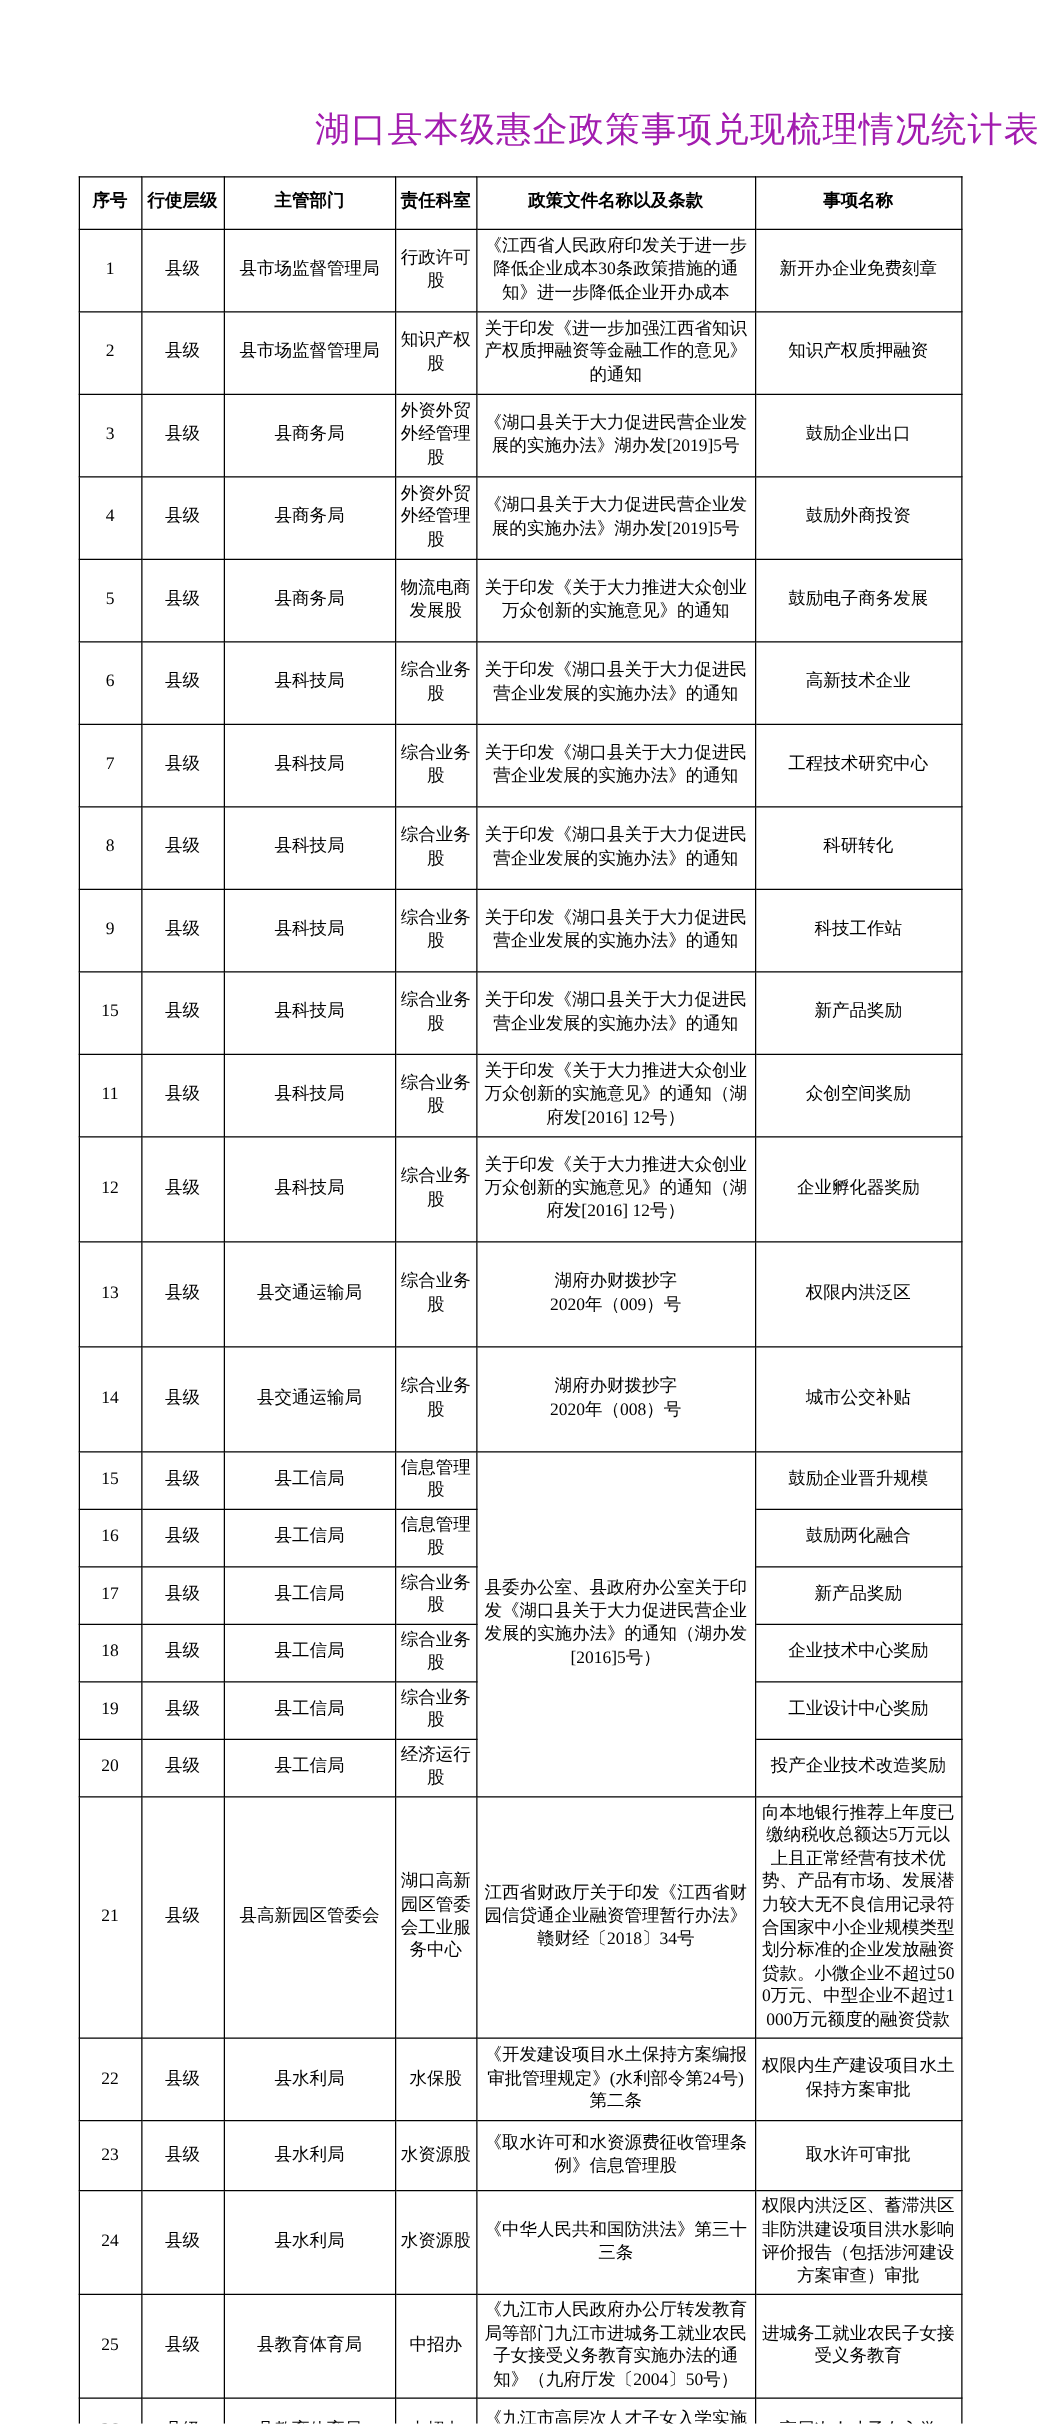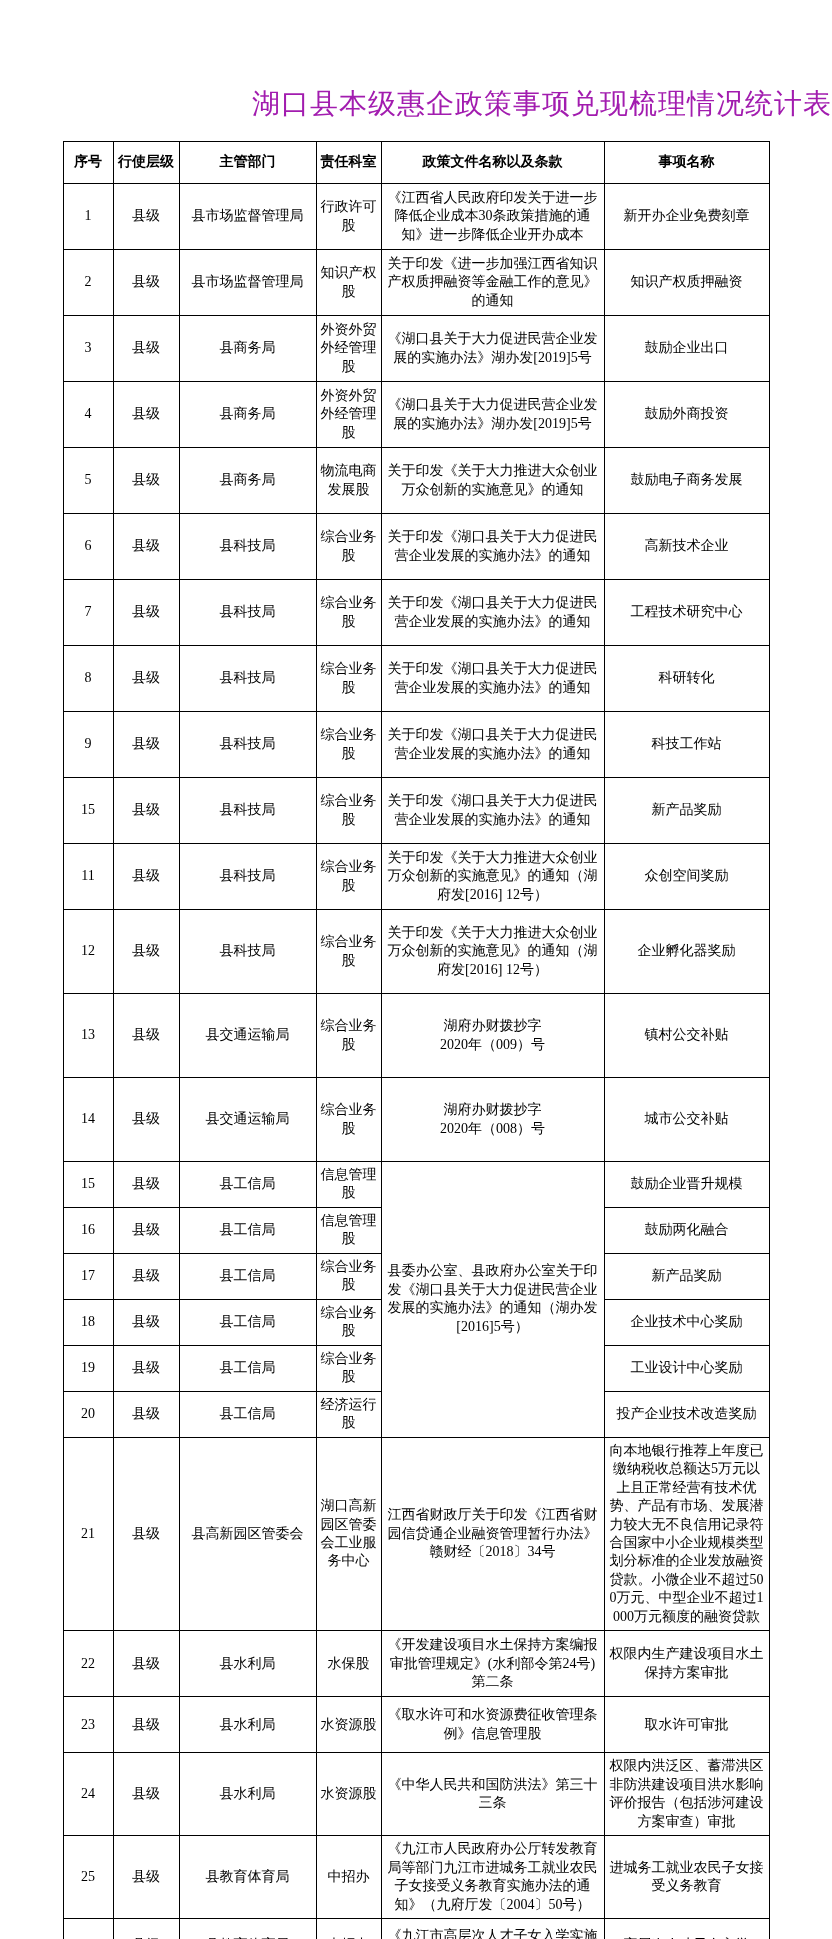--- a/index.html
+++ b/index.html
@@ -181,21 +181,21 @@
           <td class="cell-policy">关于印发《关于大力推进大众创业万众创新的实施意见》的通知（湖府发[2016] 12号）</td>
           <td class="cell-item">企业孵化器奖励</td>
         </tr>
         <tr>
           <td class="cell-no">13</td>
           <td class="cell-level">县级</td>
           <td class="cell-dept">县交通运输局</td>
           <td class="cell-office">综合业务股</td>
           <td class="cell-policy">湖府办财拨抄字
 2020年（009）号</td>
-          <td class="cell-item">镇村公交补贴</td>
+          <td class="cell-item">权限内洪泛区</td>
         </tr>
         <tr>
           <td class="cell-no">14</td>
           <td class="cell-level">县级</td>
           <td class="cell-dept">县交通运输局</td>
           <td class="cell-office">综合业务股</td>
           <td class="cell-policy">湖府办财拨抄字
 2020年（008）号</td>
           <td class="cell-item">城市公交补贴</td>
         </tr>

